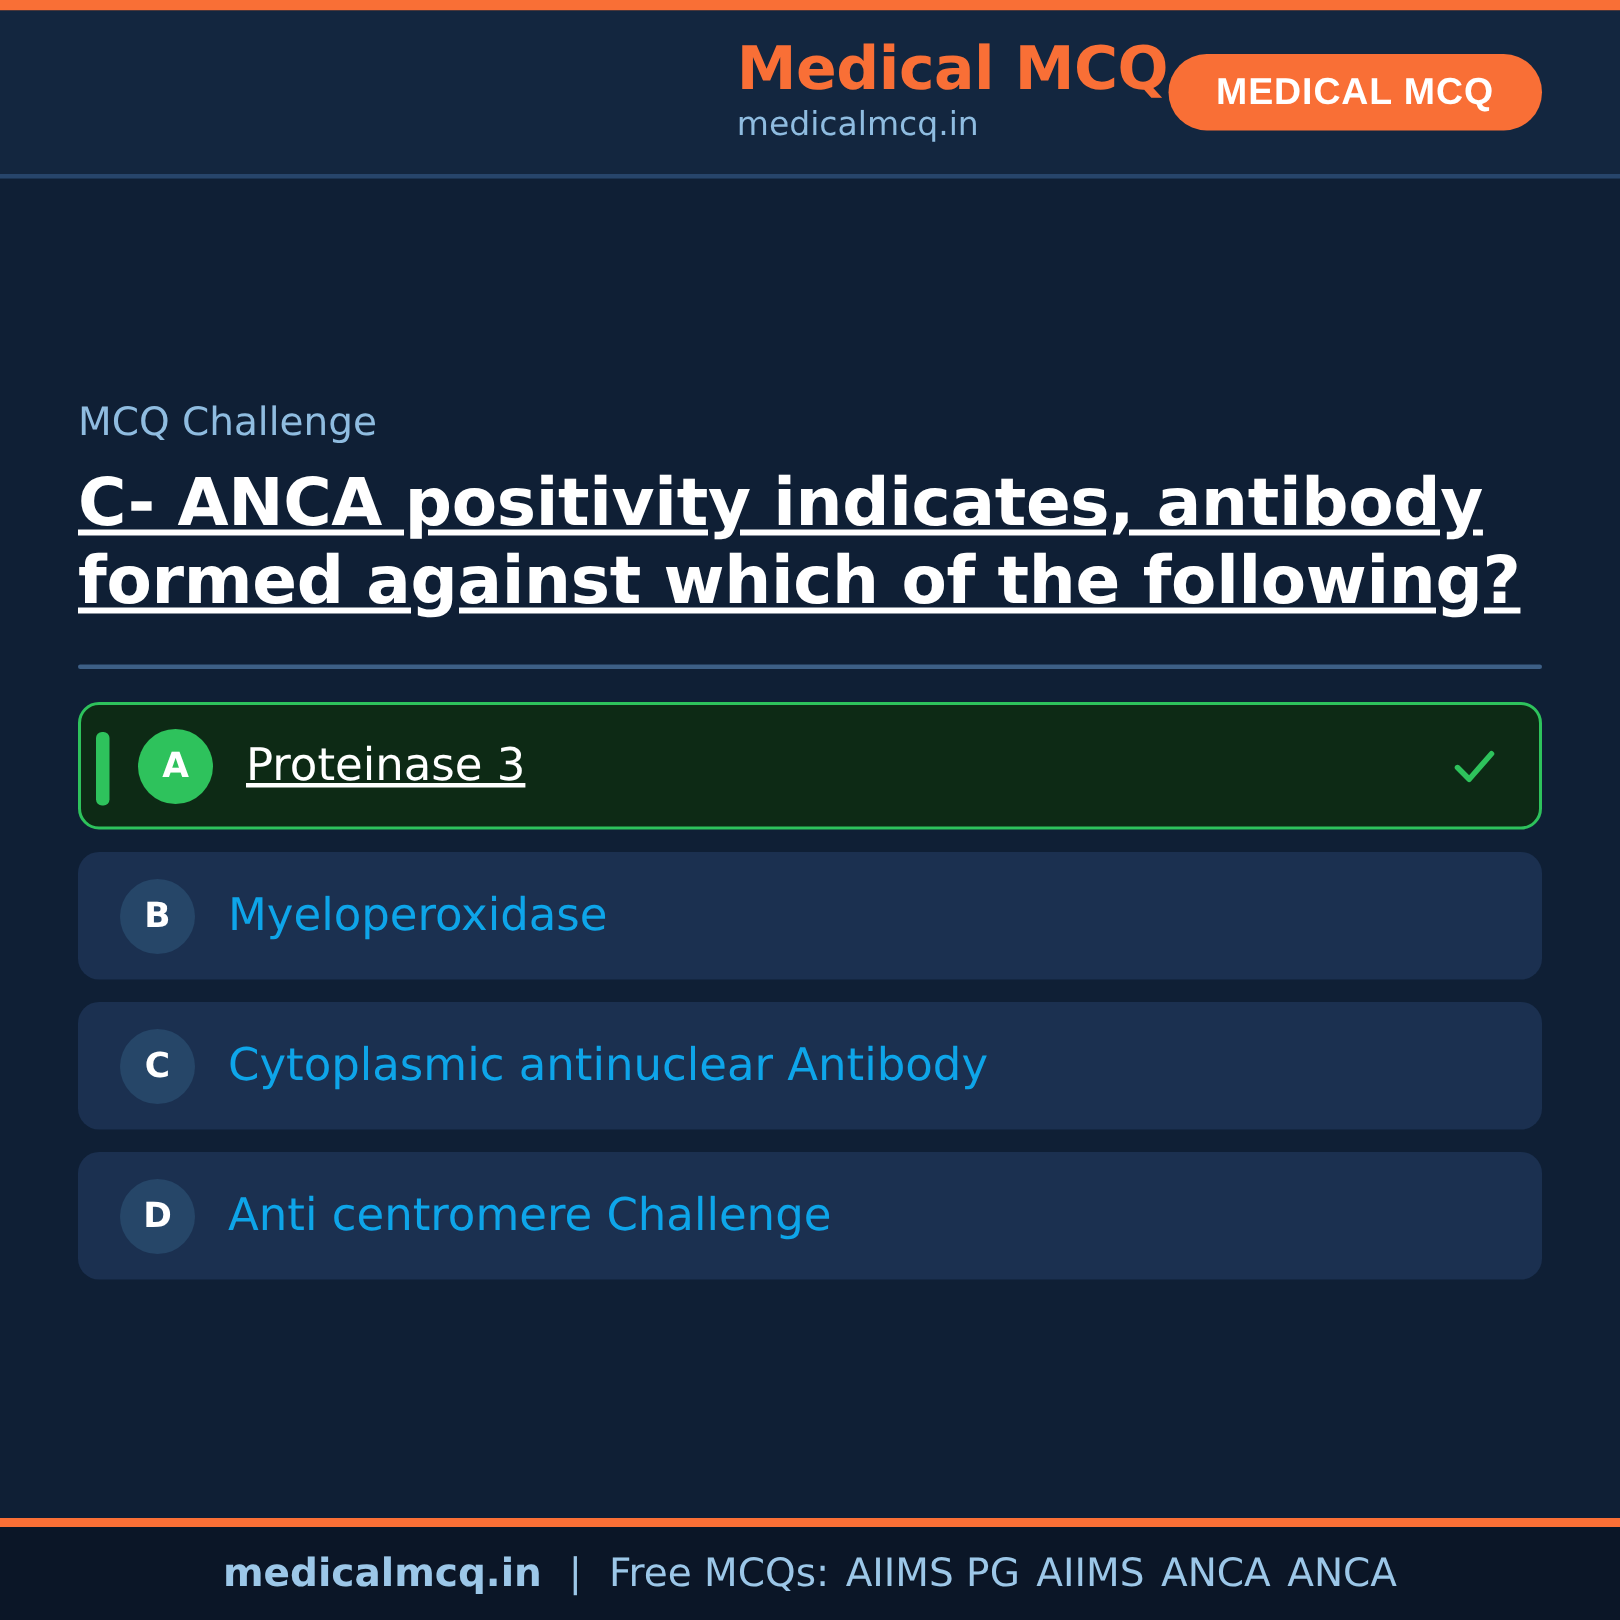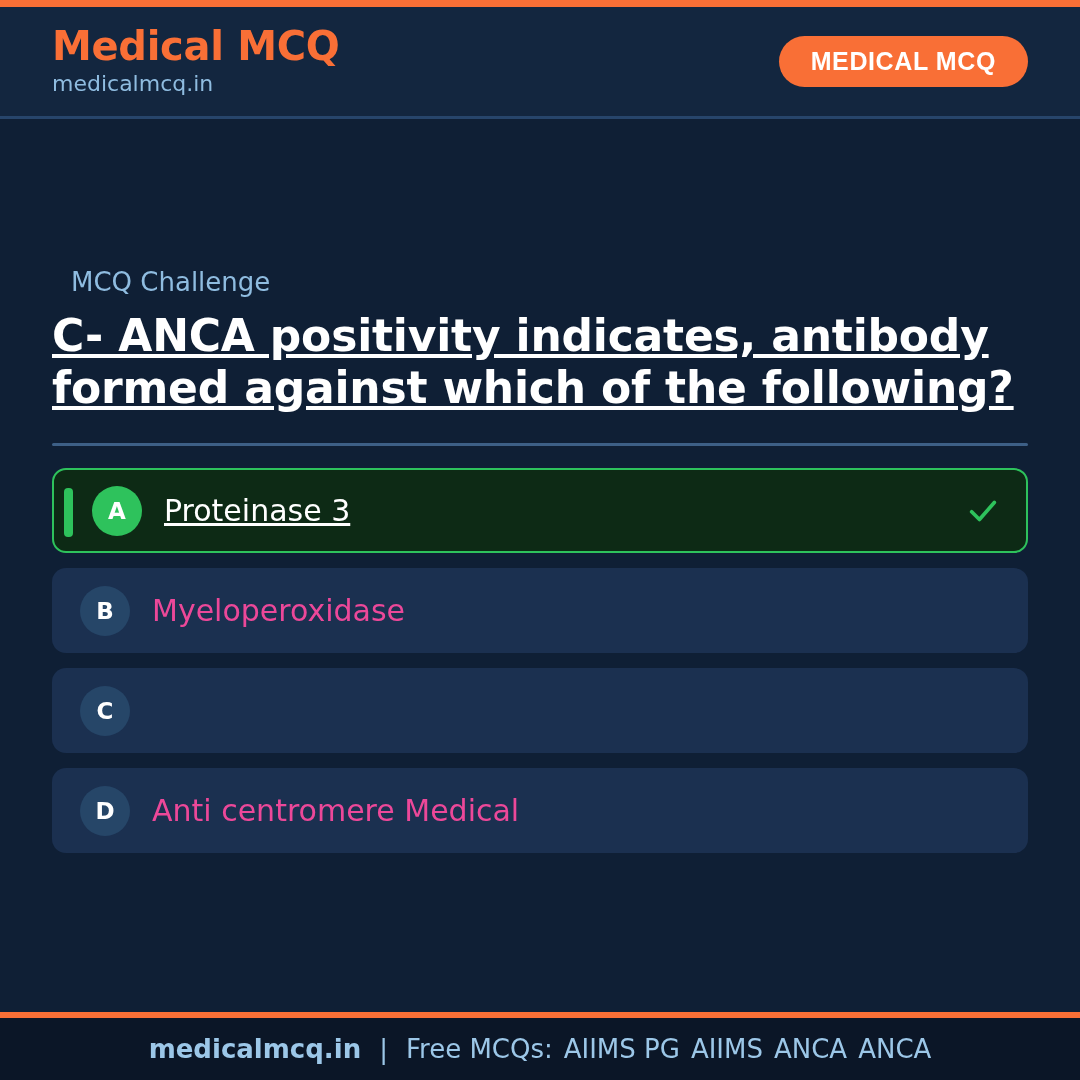--- a/index.html
+++ b/index.html
@@ -24,21 +24,21 @@
   }
 
   
   .header {
     flex:0 0 auto;
     height:112px;
     background:#13263f;
     border-bottom:3px solid #27456b;
     display:flex;
     align-items:center;
-    justify-content:space-between;
+    justify-content:flex-end;
     padding:0 52px;
   }
   .brand { display:flex; flex-direction:column; justify-content:center; }
   .brand-title {
     font-size:40px;
     font-weight:bold;
     color:#f96f36;
     line-height:1.08;
     letter-spacing:-0.3px;
   }
@@ -68,21 +68,20 @@
     flex-direction:column;
     justify-content:flex-start;
     padding-top:148px;
   }
 
   .kicker {
     font-size:26px;
     color:#8fbce0;
     line-height:1.2;
     margin-bottom:12px;
-    margin-left:19px;
   }
   .question {
     font-size:44px;
     font-weight:bold;
     color:#ffffff;
     line-height:1.17;
     letter-spacing:-0.2px;
     text-decoration:underline;
   }
   .divider {
@@ -131,21 +130,21 @@
     font-weight:bold;
     display:flex;
     align-items:center;
     justify-content:center;
     margin-right:22px;
   }
   .option.correct .letter { background:#2ec25c; margin-left:12px; }
 
   .opt-text {
     font-size:30px;
-    color:#ec4899;
+    color:#0ea5e9;
     line-height:1.2;
     flex:1 1 auto;
   }
   .option.correct .opt-text { color:#ffffff;text-decoration:underline; }
 
   .check {
     flex:0 0 auto;
     width:34px; height:34px;
     margin-left:16px;
     display:none;
@@ -208,27 +207,28 @@
       <div class="option">
 
         <span class="letter">B</span>
         <span class="opt-text">Myeloperoxidase</span>
 
       </div>
 
       <div class="option">
 
         <span class="letter">C</span>
+        <span class="opt-text">Cytoplasmic antinuclear Antibody</span>
 
       </div>
 
       <div class="option">
 
         <span class="letter">D</span>
-        <span class="opt-text">Anti centromere Medical</span>
+        <span class="opt-text">Anti centromere Challenge</span>
 
       </div>
 
     </div>
   </div>
 
   <div class="footer-rule"></div>
   <div class="footer">
     <div class="footer-inner">
       <span class="f-site">medicalmcq.in</span>

